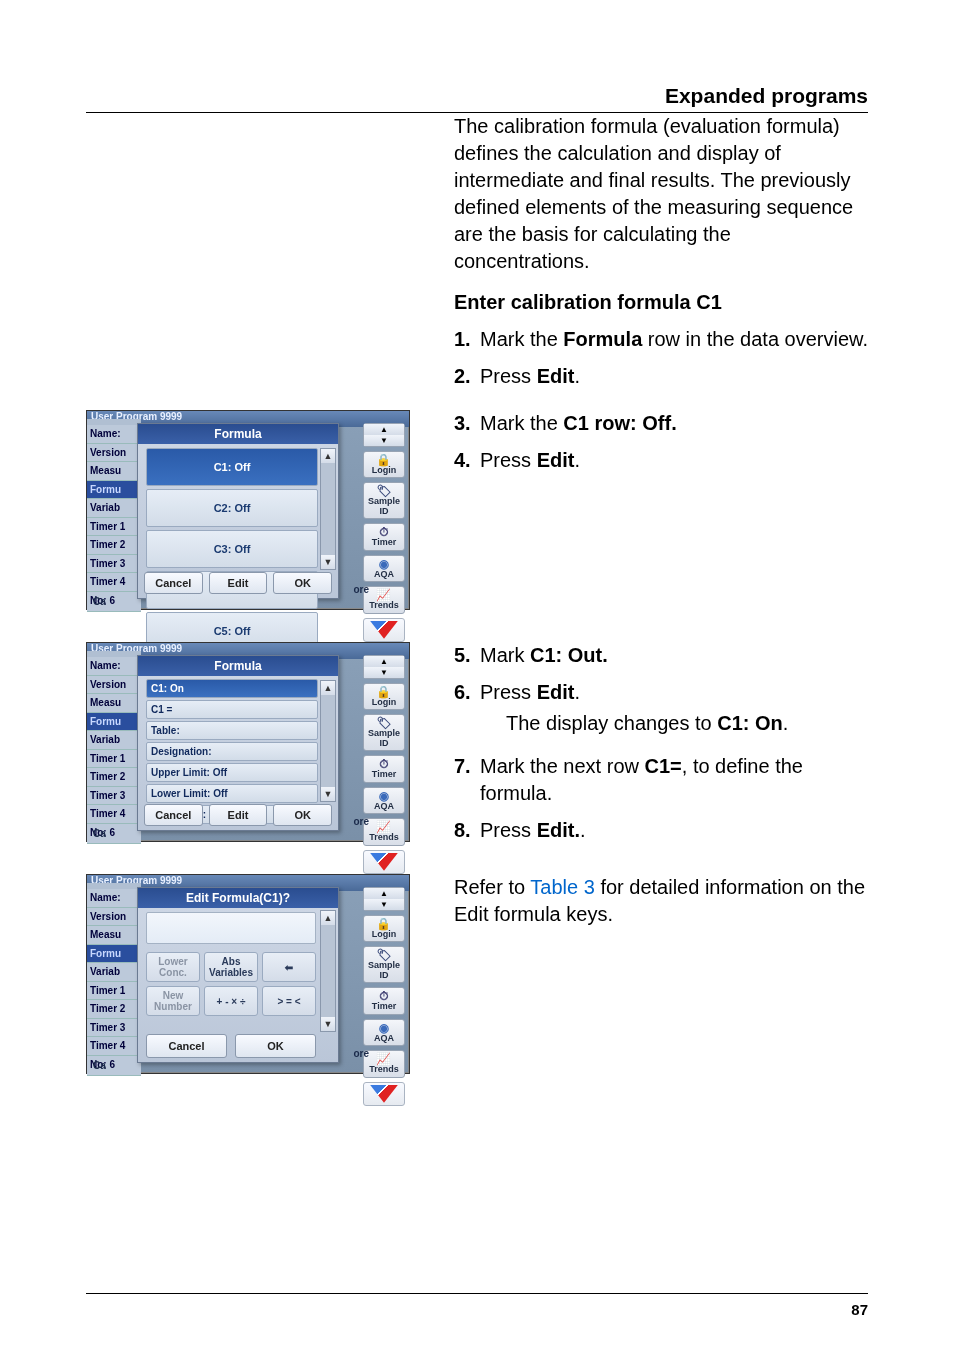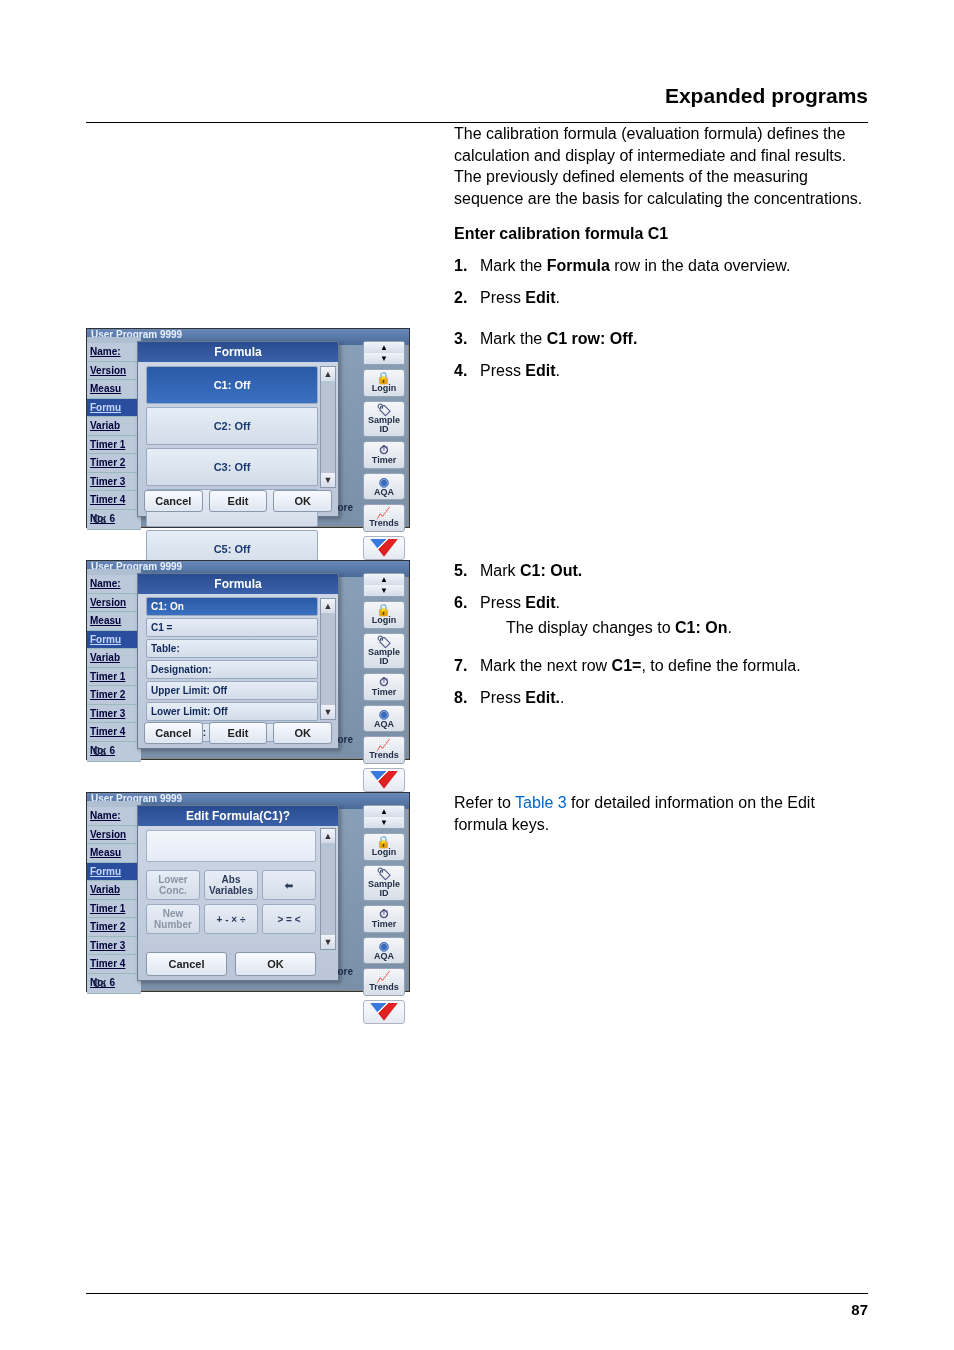--- a/index.html
+++ b/index.html
@@ -22,39 +22,39 @@
   }
   .hline {
     border: none;
     border-top: 1.5px solid #000;
     margin: 0;
   }
   .header-right {
     text-align: right;
     font-weight: bold;
     font-size: 21px;
-    margin-bottom: 14px;
+    margin-bottom: 4px;
   }
   h2.section {
     font-size: 17px;
     font-weight: bold;
     margin: 18px 0 14px 0;
   }
   .two-col {
     display: flex;
     align-items: flex-start;
   }
   .two-col .left {
     width: 328px;
     flex: 0 0 328px;
   }
   .two-col .right {
     flex: 1;
     padding-left: 40px;
-    font-size: 16px;
+    font-size: 20px;
     line-height: 1.35;
   }
   .right p { margin: 0 0 14px 0; }
   .right .sub { font-weight: bold; margin: 10px 0 10px 0; }
   ol.steps {
     list-style: none;
     padding: 0;
     margin: 0;
   }
   ol.steps li {
@@ -98,21 +98,21 @@
   .shot .bgpanel {
     position: absolute;
     left: 0; top: 8px; bottom: 0; width: 54px;
     background: #b0bfd2;
   }
   .shot .bgrows {
     position: absolute;
     left: 0; top: 14px; width: 54px;
     font-size: 10px; color: #00003a; font-weight: bold;
   }
-  .shot .bgrows div { height: 17.5px; line-height: 17.5px; padding-left: 3px; border-bottom: 1px solid #9bb; background: #bcc9da; text-decoration: underline; }
+  .shot .bgrows div { height: 17.5px; line-height: 17.5px; padding-left: 3px; border-bottom: 1px solid #9bb; background: #bcc9da; }
   .shot .bgrows div.sel { background: #2a4e9e; color: #c8d8ff; }
   .shot .bgrows div.last { height: 19px; }
   .shot .titlebar {
     position: absolute;
     left: 0; top: 0; right: 0; height: 16px;
     background: linear-gradient(#6889b8, #4a6a98);
     font-size: 10px; color: #e8f0ff; padding-left: 4px; font-weight: bold;
   }
   .shot .popup {
     position: absolute;
@@ -235,21 +235,21 @@
   }
   .shot .rightbar .hach::after {
     content: "";
     position: absolute;
     left: 6px; right: 6px; top: 2px; bottom: 2px;
     background: linear-gradient(135deg, #3a7ae0 0 35%, #fff 35% 40%, #e02222 40% 100%);
     clip-path: polygon(0 0, 100% 0, 50% 100%);
   }
   .shot .orelabel {
     position: absolute;
-    right: 56px;
+    right: 40px;
     bottom: 14px;
     font-size: 10px;
     color: #1a2a4a;
     font-weight: bold;
   }
 
   
   .shot .popup .grid {
     padding: 6px 22px 0 8px;
     display: grid;

